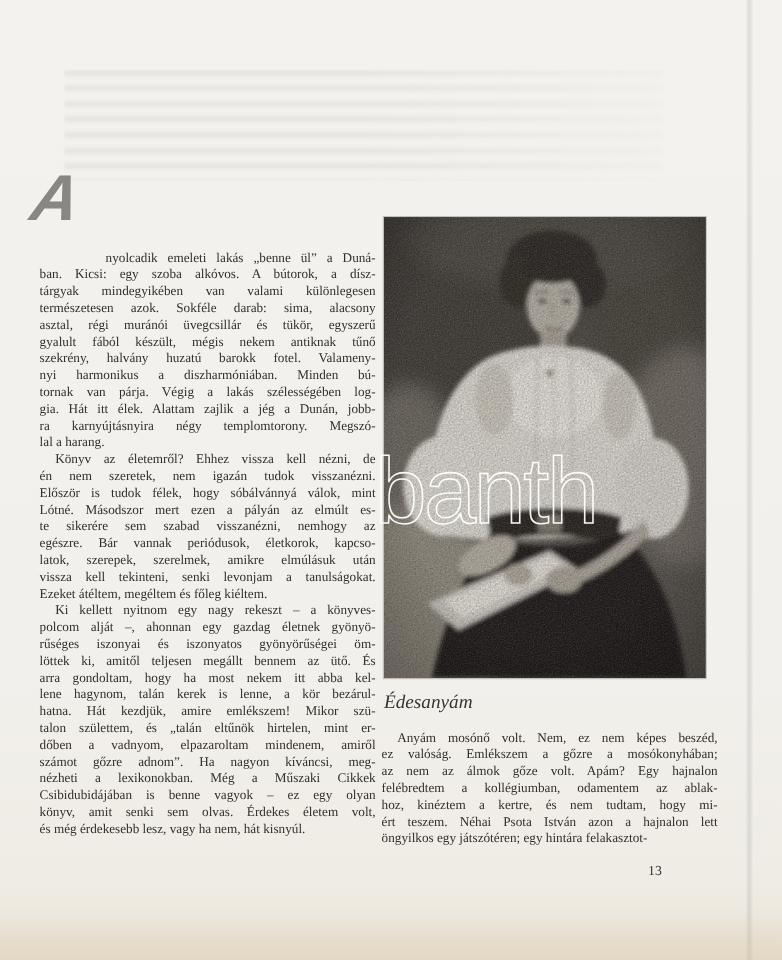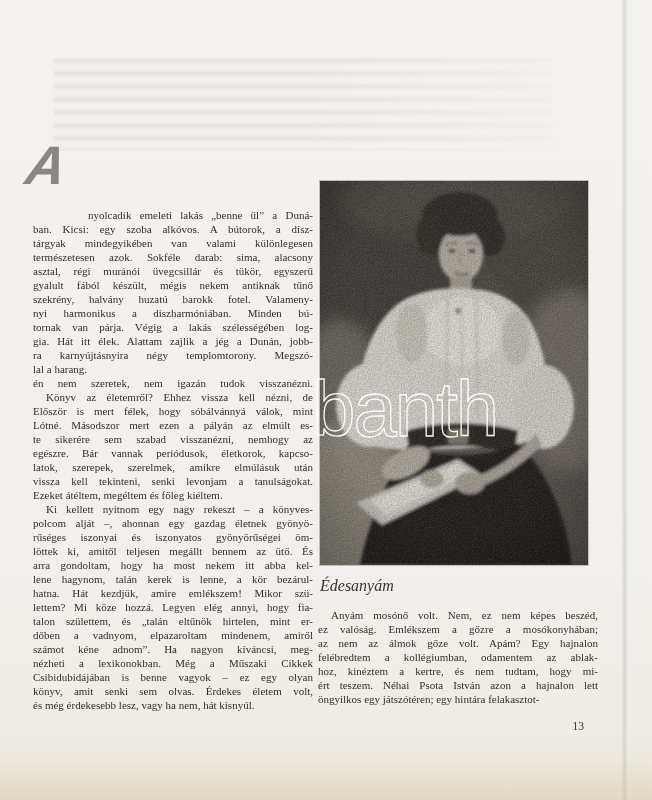--- a/index.html
+++ b/index.html
@@ -52,21 +52,21 @@
   .watermark{
     position:absolute;left:309px;top:356px;width:215px;height:92px;
     pointer-events:none;
   }
   .caption{
     position:absolute;left:320px;top:577px;
     font-style:italic;font-size:16px;color:#373330;
   }
   .pagenum{
     position:absolute;left:540px;top:720px;width:44px;
-    text-align:right;font-size:11.5px;color:#373330;
+    text-align:left;font-size:11.5px;color:#373330;
   }
   .edge-right{
     position:absolute;left:621px;top:0;width:7px;height:800px;
     background:linear-gradient(90deg,rgba(0,0,0,0) 0%,rgba(125,130,135,0.20) 50%,rgba(0,0,0,0) 100%);
   }
   .edge-bottom{
     position:absolute;left:0;bottom:0;width:652px;height:42px;
     background:linear-gradient(180deg,rgba(213,193,156,0) 0%,rgba(213,193,156,0.32) 100%);
   }
 </style>
@@ -83,40 +83,39 @@
     <div class="line">tárgyak mindegyikében van valami különlegesen</div>
     <div class="line">természetesen azok. Sokféle darab: sima, alacsony</div>
     <div class="line">asztal, régi muránói üvegcsillár és tükör, egyszerű</div>
     <div class="line">gyalult fából készült, mégis nekem antiknak tűnő</div>
     <div class="line">szekrény, halvány huzatú barokk fotel. Valameny-</div>
     <div class="line">nyi harmonikus a diszharmóniában. Minden bú-</div>
     <div class="line">tornak van párja. Végig a lakás szélességében log-</div>
     <div class="line">gia. Hát itt élek. Alattam zajlik a jég a Dunán, jobb-</div>
     <div class="line">ra karnyújtásnyira négy templomtorony. Megszó-</div>
     <div class="line last">lal a harang.</div>
+    <div class="line ind">Könyv az életemről? Ehhez vissza kell nézni, de</div>
     <div class="line">én nem szeretek, nem igazán tudok visszanézni.</div>
-    <div class="line ind">Könyv az életemről? Ehhez vissza kell nézni, de</div>
-    <div class="line">Először is mert félek, hogy sóbálvánnyá válok, mint</div>
+    <div class="line">Először is tudok félek, hogy sóbálvánnyá válok, mint</div>
     <div class="line">Lótné. Másodszor mert ezen a pályán az elmúlt es-</div>
     <div class="line">te sikerére sem szabad visszanézni, nemhogy az</div>
     <div class="line">egészre. Bár vannak periódusok, életkorok, kapcso-</div>
     <div class="line">latok, szerepek, szerelmek, amikre elmúlásuk után</div>
     <div class="line">vissza kell tekinteni, senki levonjam a tanulságokat.</div>
     <div class="line last">Ezeket átéltem, megéltem és főleg kiéltem.</div>
     <div class="line ind">Ki kellett nyitnom egy nagy rekeszt – a könyves-</div>
     <div class="line">polcom alját –, ahonnan egy gazdag életnek gyönyö-</div>
     <div class="line">rűséges iszonyai és iszonyatos gyönyörűségei öm-</div>
     <div class="line">löttek ki, amitől teljesen megállt bennem az ütő. És</div>
     <div class="line">arra gondoltam, hogy ha most nekem itt abba kel-</div>
     <div class="line">lene hagynom, talán kerek is lenne, a kör bezárul-</div>
     <div class="line">hatna. Hát kezdjük, amire emlékszem! Mikor szü-</div>
-    <div class="line">lettem? Mi köze hozzá. Legyen elég annyi, hogy fia-</div>
     <div class="line">talon születtem, és „talán eltűnök hirtelen, mint er-</div>
     <div class="line">dőben a vadnyom, elpazaroltam mindenem, amiről</div>
-    <div class="line">számot kéne adnom”. Ha nagyon kíváncsi, meg-</div>
+    <div class="line">számot gőzre adnom”. Ha nagyon kíváncsi, meg-</div>
     <div class="line">nézheti a lexikonokban. Még a Műszaki Cikkek</div>
     <div class="line">Csibidubidájában is benne vagyok – ez egy olyan</div>
     <div class="line">könyv, amit senki sem olvas. Érdekes életem volt,</div>
     <div class="line last">és még érdekesebb lesz, vagy ha nem, hát kisnyúl.</div>
   </div>
 
 <div class="photo">
   <svg width="268" height="384" viewBox="0 0 268 384">
     <defs>
       <filter id="b8" x="-30%" y="-30%" width="160%" height="160%">

